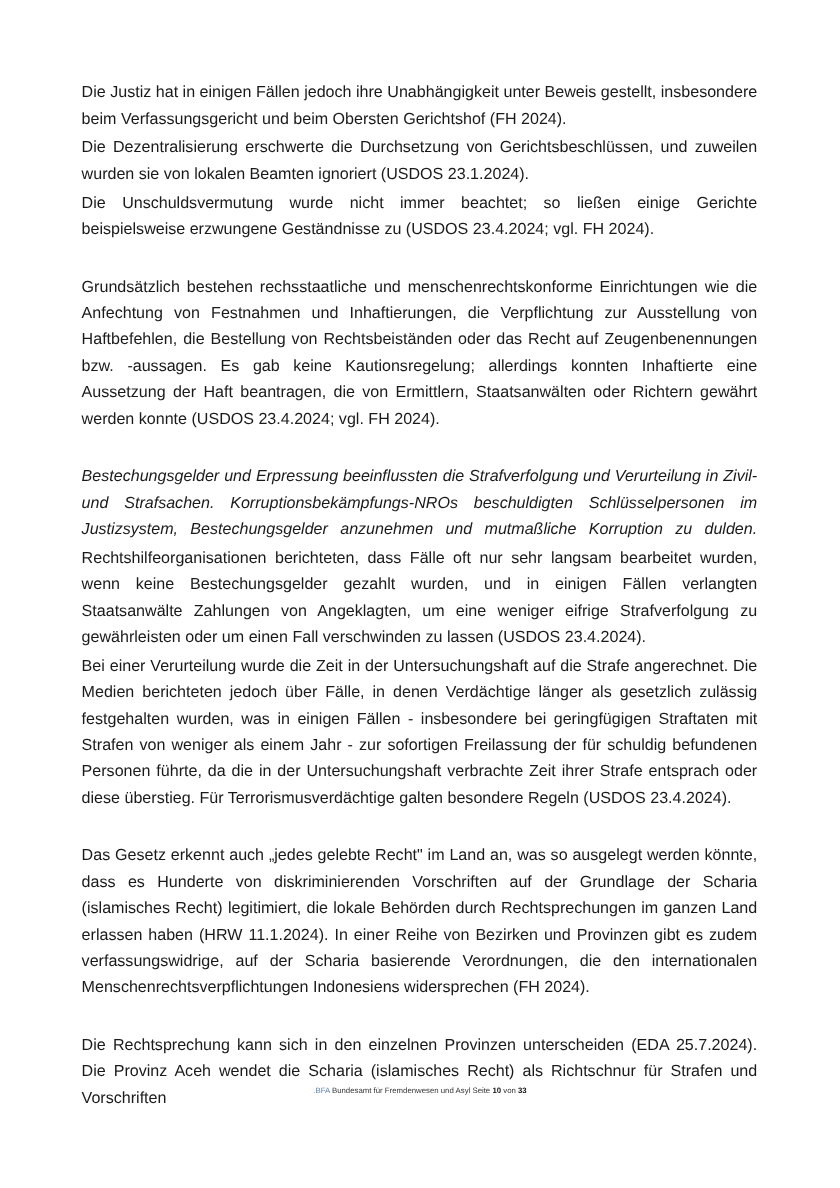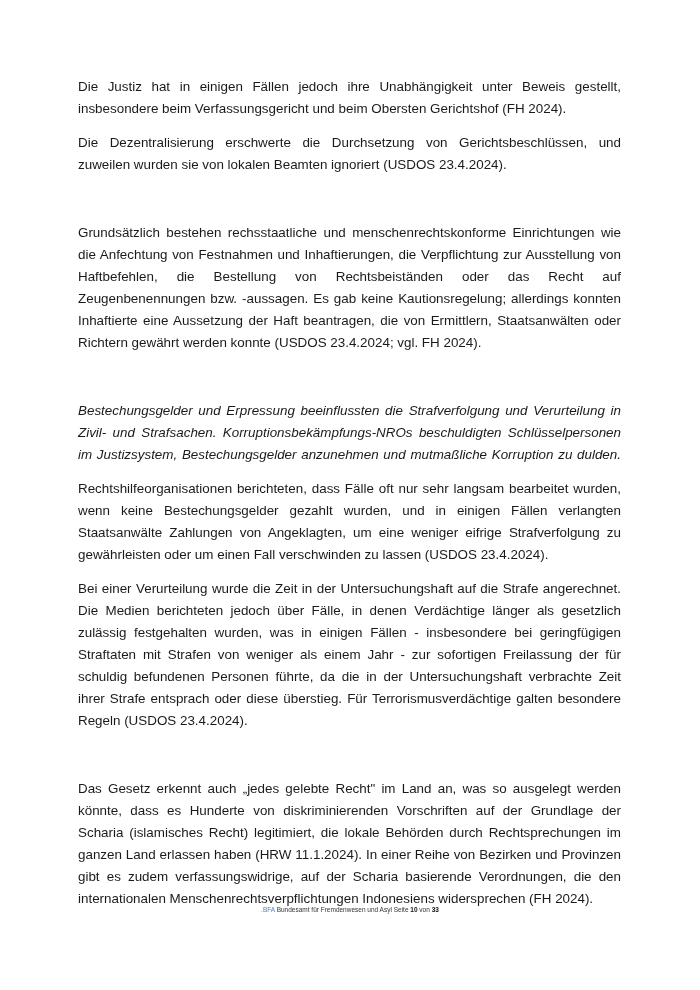--- a/index.html
+++ b/index.html
@@ -18,21 +18,21 @@
     .page {
       position: absolute;
       left: 66px;
       top: 64px;
       width: 567px;
     }
     .para {
       font-size: 13.4px;
       line-height: 22px;
       text-align: justify;
-      margin: 12px;
+      margin: 2px;
     }
     .gap {
       height: 22px;
     }
     .footer {
       position: absolute;
       top: 906px;
       left: 0;
       width: 700px;
       text-align: center;
@@ -45,27 +45,29 @@
     .footer b {
       font-weight: bold;
       color: #111;
     }
   </style>
 </head>
 <body>
 
 <div class="page">
   <p class="para">Die Justiz hat in einigen Fällen jedoch ihre Unabhängigkeit unter Beweis gestellt, insbesondere beim Verfassungsgericht und beim Obersten Gerichtshof (FH 2024).</p>
-  <p class="para">Die Dezentralisierung erschwerte die Durchsetzung von Gerichtsbeschlüssen, und zuweilen wurden sie von lokalen Beamten ignoriert (USDOS 23.4.2024).</p>
+  <p class="para">Die Dezentralisierung erschwerte die Durchsetzung von Gerichtsbeschlüssen, und zuweilen wurden sie von lokalen Beamten ignoriert (USDOS 23.1.2024).</p>
+  <p class="para">Die Unschuldsvermutung wurde nicht immer beachtet; so ließen einige Gerichte beispielsweise erzwungene Geständnisse zu (USDOS 23.4.2024; vgl. FH 2024).</p>
   <div class="gap"></div>
   <p class="para">Grundsätzlich bestehen rechsstaatliche und menschenrechtskonforme Einrichtungen wie die Anfechtung von Festnahmen und Inhaftierungen, die Verpflichtung zur Ausstellung von Haftbefehlen, die Bestellung von Rechtsbeiständen oder das Recht auf Zeugenbenennungen bzw. -aussagen. Es gab keine Kautionsregelung; allerdings konnten Inhaftierte eine Aussetzung der Haft beantragen, die von Ermittlern, Staatsanwälten oder Richtern gewährt werden konnte (USDOS 23.4.2024; vgl. FH 2024).</p>
   <div class="gap"></div>
   <p class="para" style="text-align-last: justify; font-style: italic;">Bestechungsgelder und Erpressung beeinflussten die Strafverfolgung und Verurteilung in Zivil- und Strafsachen. Korruptionsbekämpfungs-NROs beschuldigten Schlüsselpersonen im Justizsystem, Bestechungsgelder anzunehmen und mutmaßliche Korruption zu dulden.</p>
   <p class="para">Rechtshilfeorganisationen berichteten, dass Fälle oft nur sehr langsam bearbeitet wurden, wenn keine Bestechungsgelder gezahlt wurden, und in einigen Fällen verlangten Staatsanwälte Zahlungen von Angeklagten, um eine weniger eifrige Strafverfolgung zu gewährleisten oder um einen Fall verschwinden zu lassen (USDOS 23.4.2024).</p>
   <p class="para">Bei einer Verurteilung wurde die Zeit in der Untersuchungshaft auf die Strafe angerechnet. Die Medien berichteten jedoch über Fälle, in denen Verdächtige länger als gesetzlich zulässig festgehalten wurden, was in einigen Fällen - insbesondere bei geringfügigen Straftaten mit Strafen von weniger als einem Jahr - zur sofortigen Freilassung der für schuldig befundenen Personen führte, da die in der Untersuchungshaft verbrachte Zeit ihrer Strafe entsprach oder diese überstieg. Für Terrorismusverdächtige galten besondere Regeln (USDOS 23.4.2024).</p>
   <div class="gap"></div>
   <p class="para">Das Gesetz erkennt auch „jedes gelebte Recht" im Land an, was so ausgelegt werden könnte, dass es Hunderte von diskriminierenden Vorschriften auf der Grundlage der Scharia (islamisches Recht) legitimiert, die lokale Behörden durch Rechtsprechungen im ganzen Land erlassen haben (HRW 11.1.2024). In einer Reihe von Bezirken und Provinzen gibt es zudem verfassungswidrige, auf der Scharia basierende Verordnungen, die den internationalen Menschenrechtsverpflichtungen Indonesiens widersprechen (FH 2024).</p>
   <div class="gap"></div>
+  <p class="para" style="text-align-last: justify;">Die Rechtsprechung kann sich in den einzelnen Provinzen unterscheiden (EDA 25.7.2024). Die Provinz Aceh wendet die Scharia (islamisches Recht) als Richtschnur für Strafen und Vorschriften</p>
 </div>
 
 <div class="footer">
   <span class="brand">.BFA</span><span> Bundesamt für Fremdenwesen und Asyl Seite </span><b>10</b><span> von </span><b>33</b>
 </div>
 
 </body></html>

